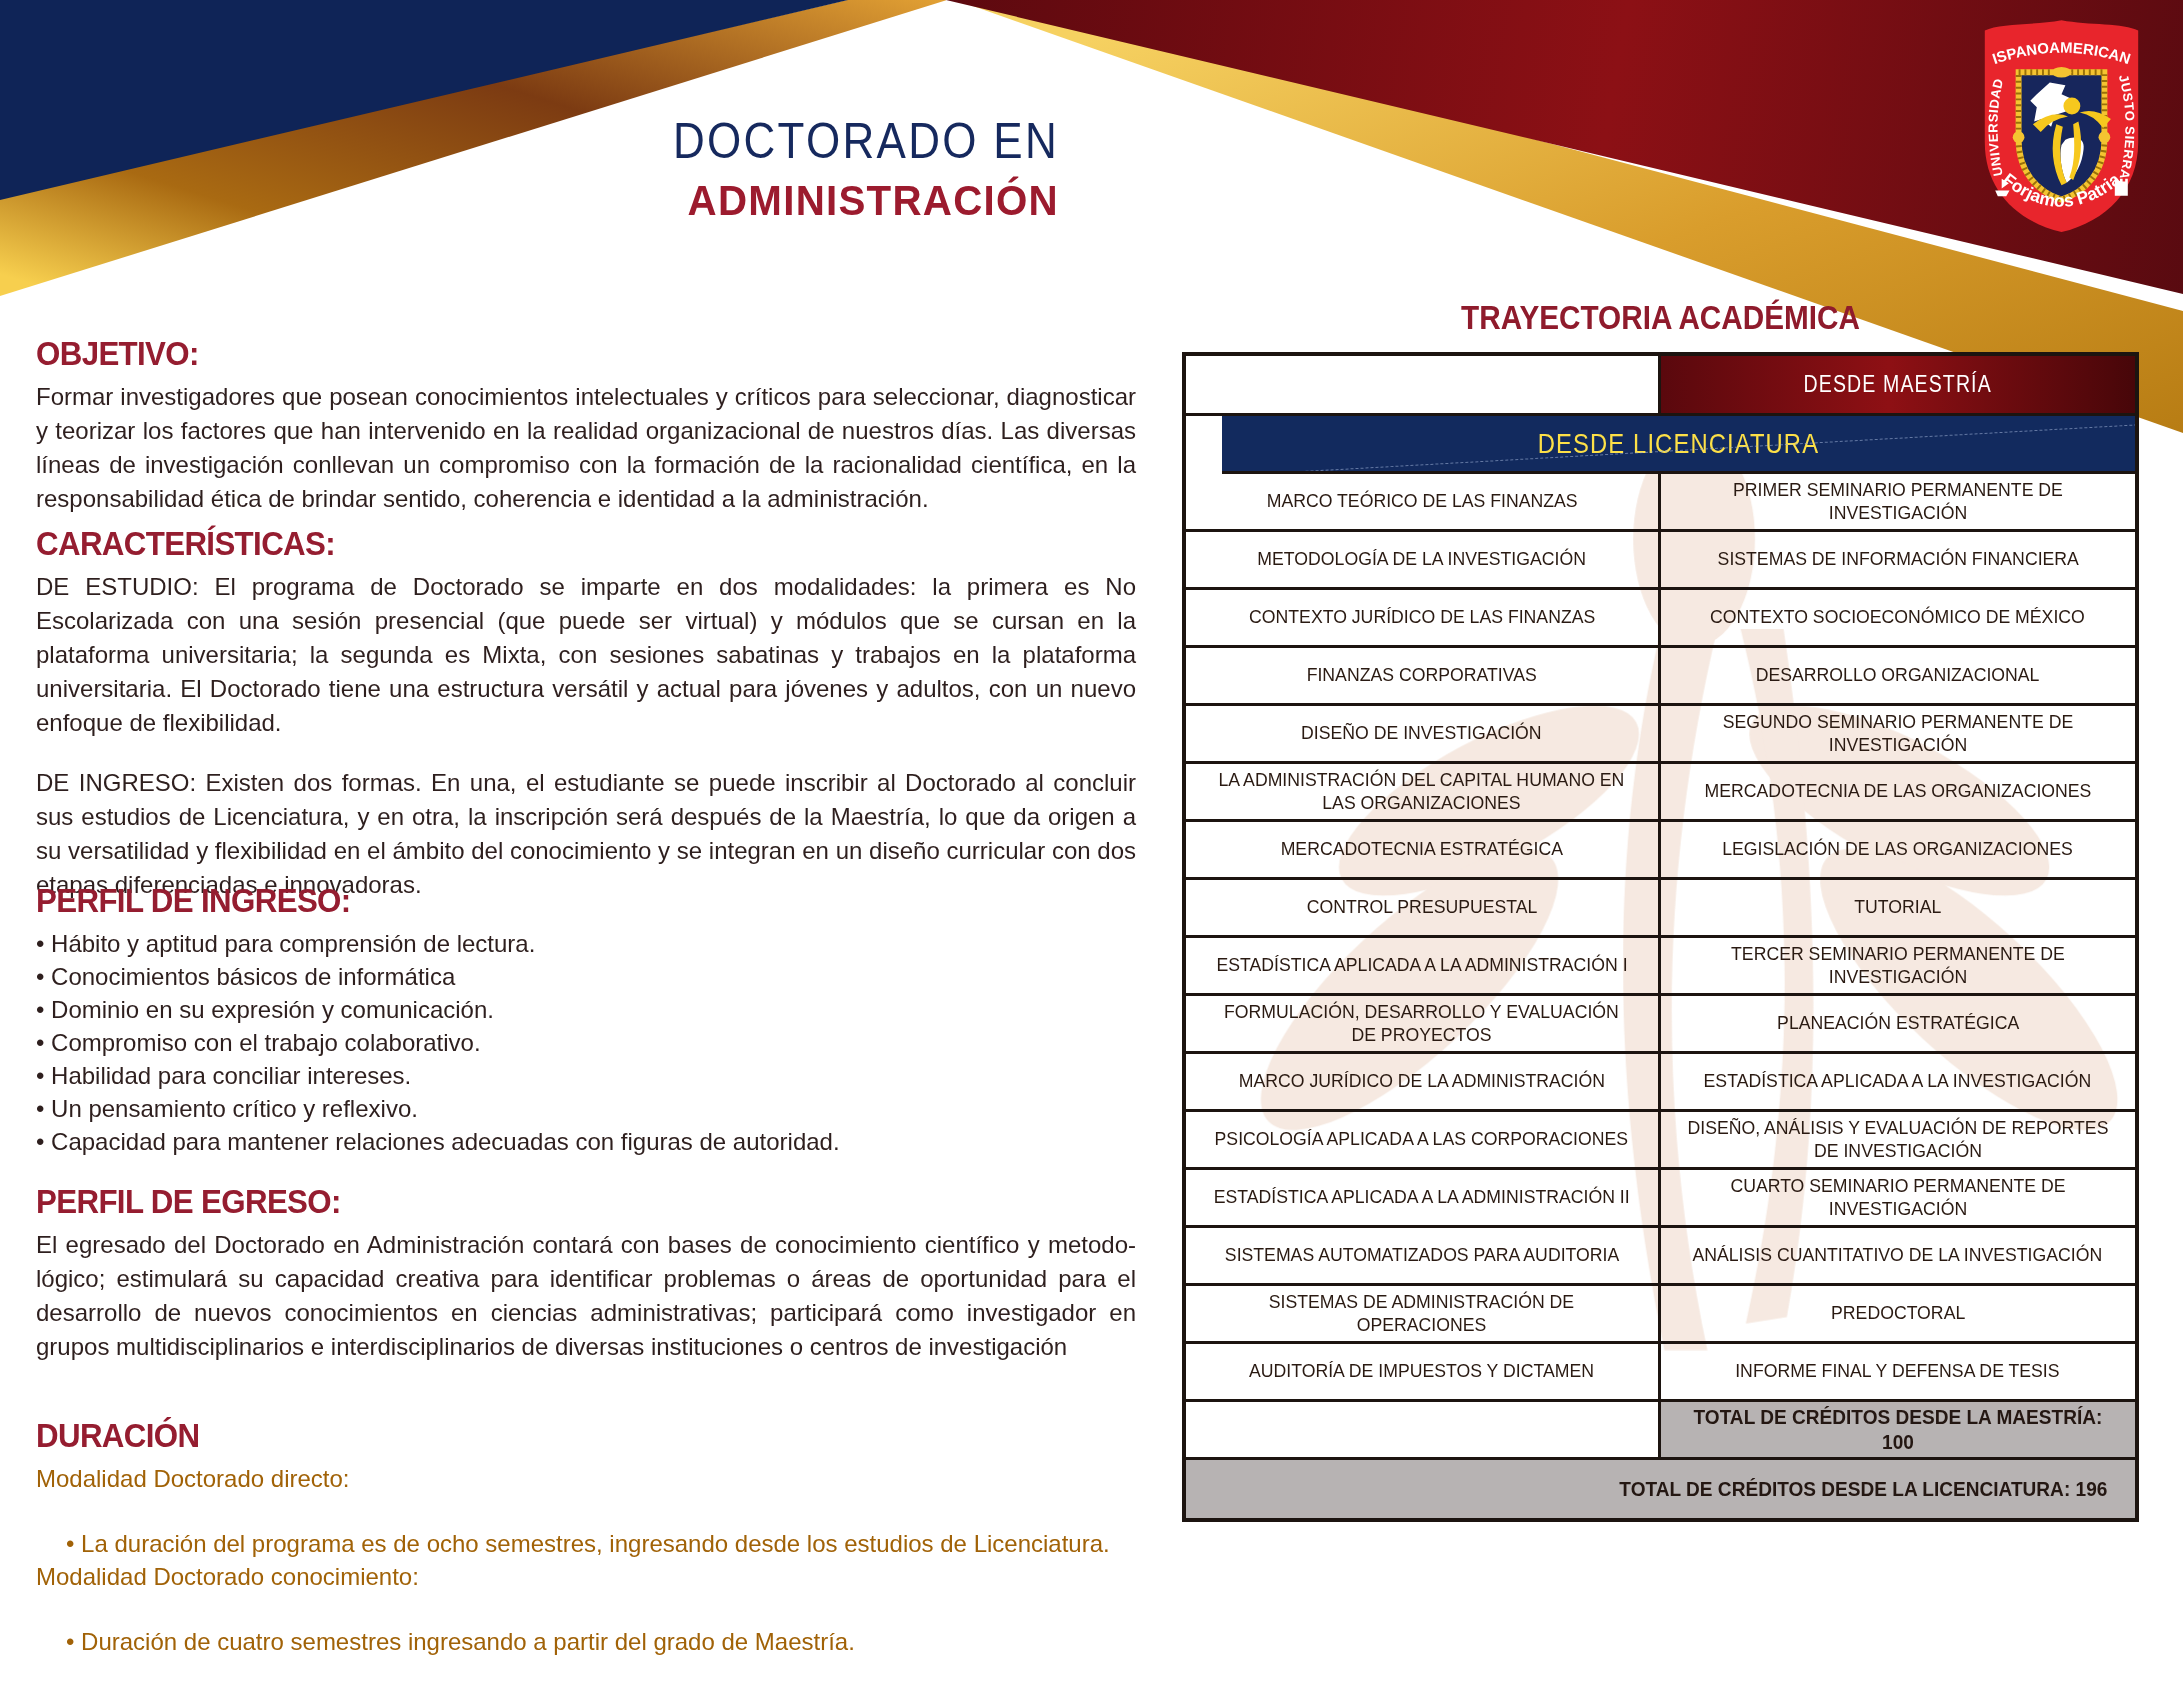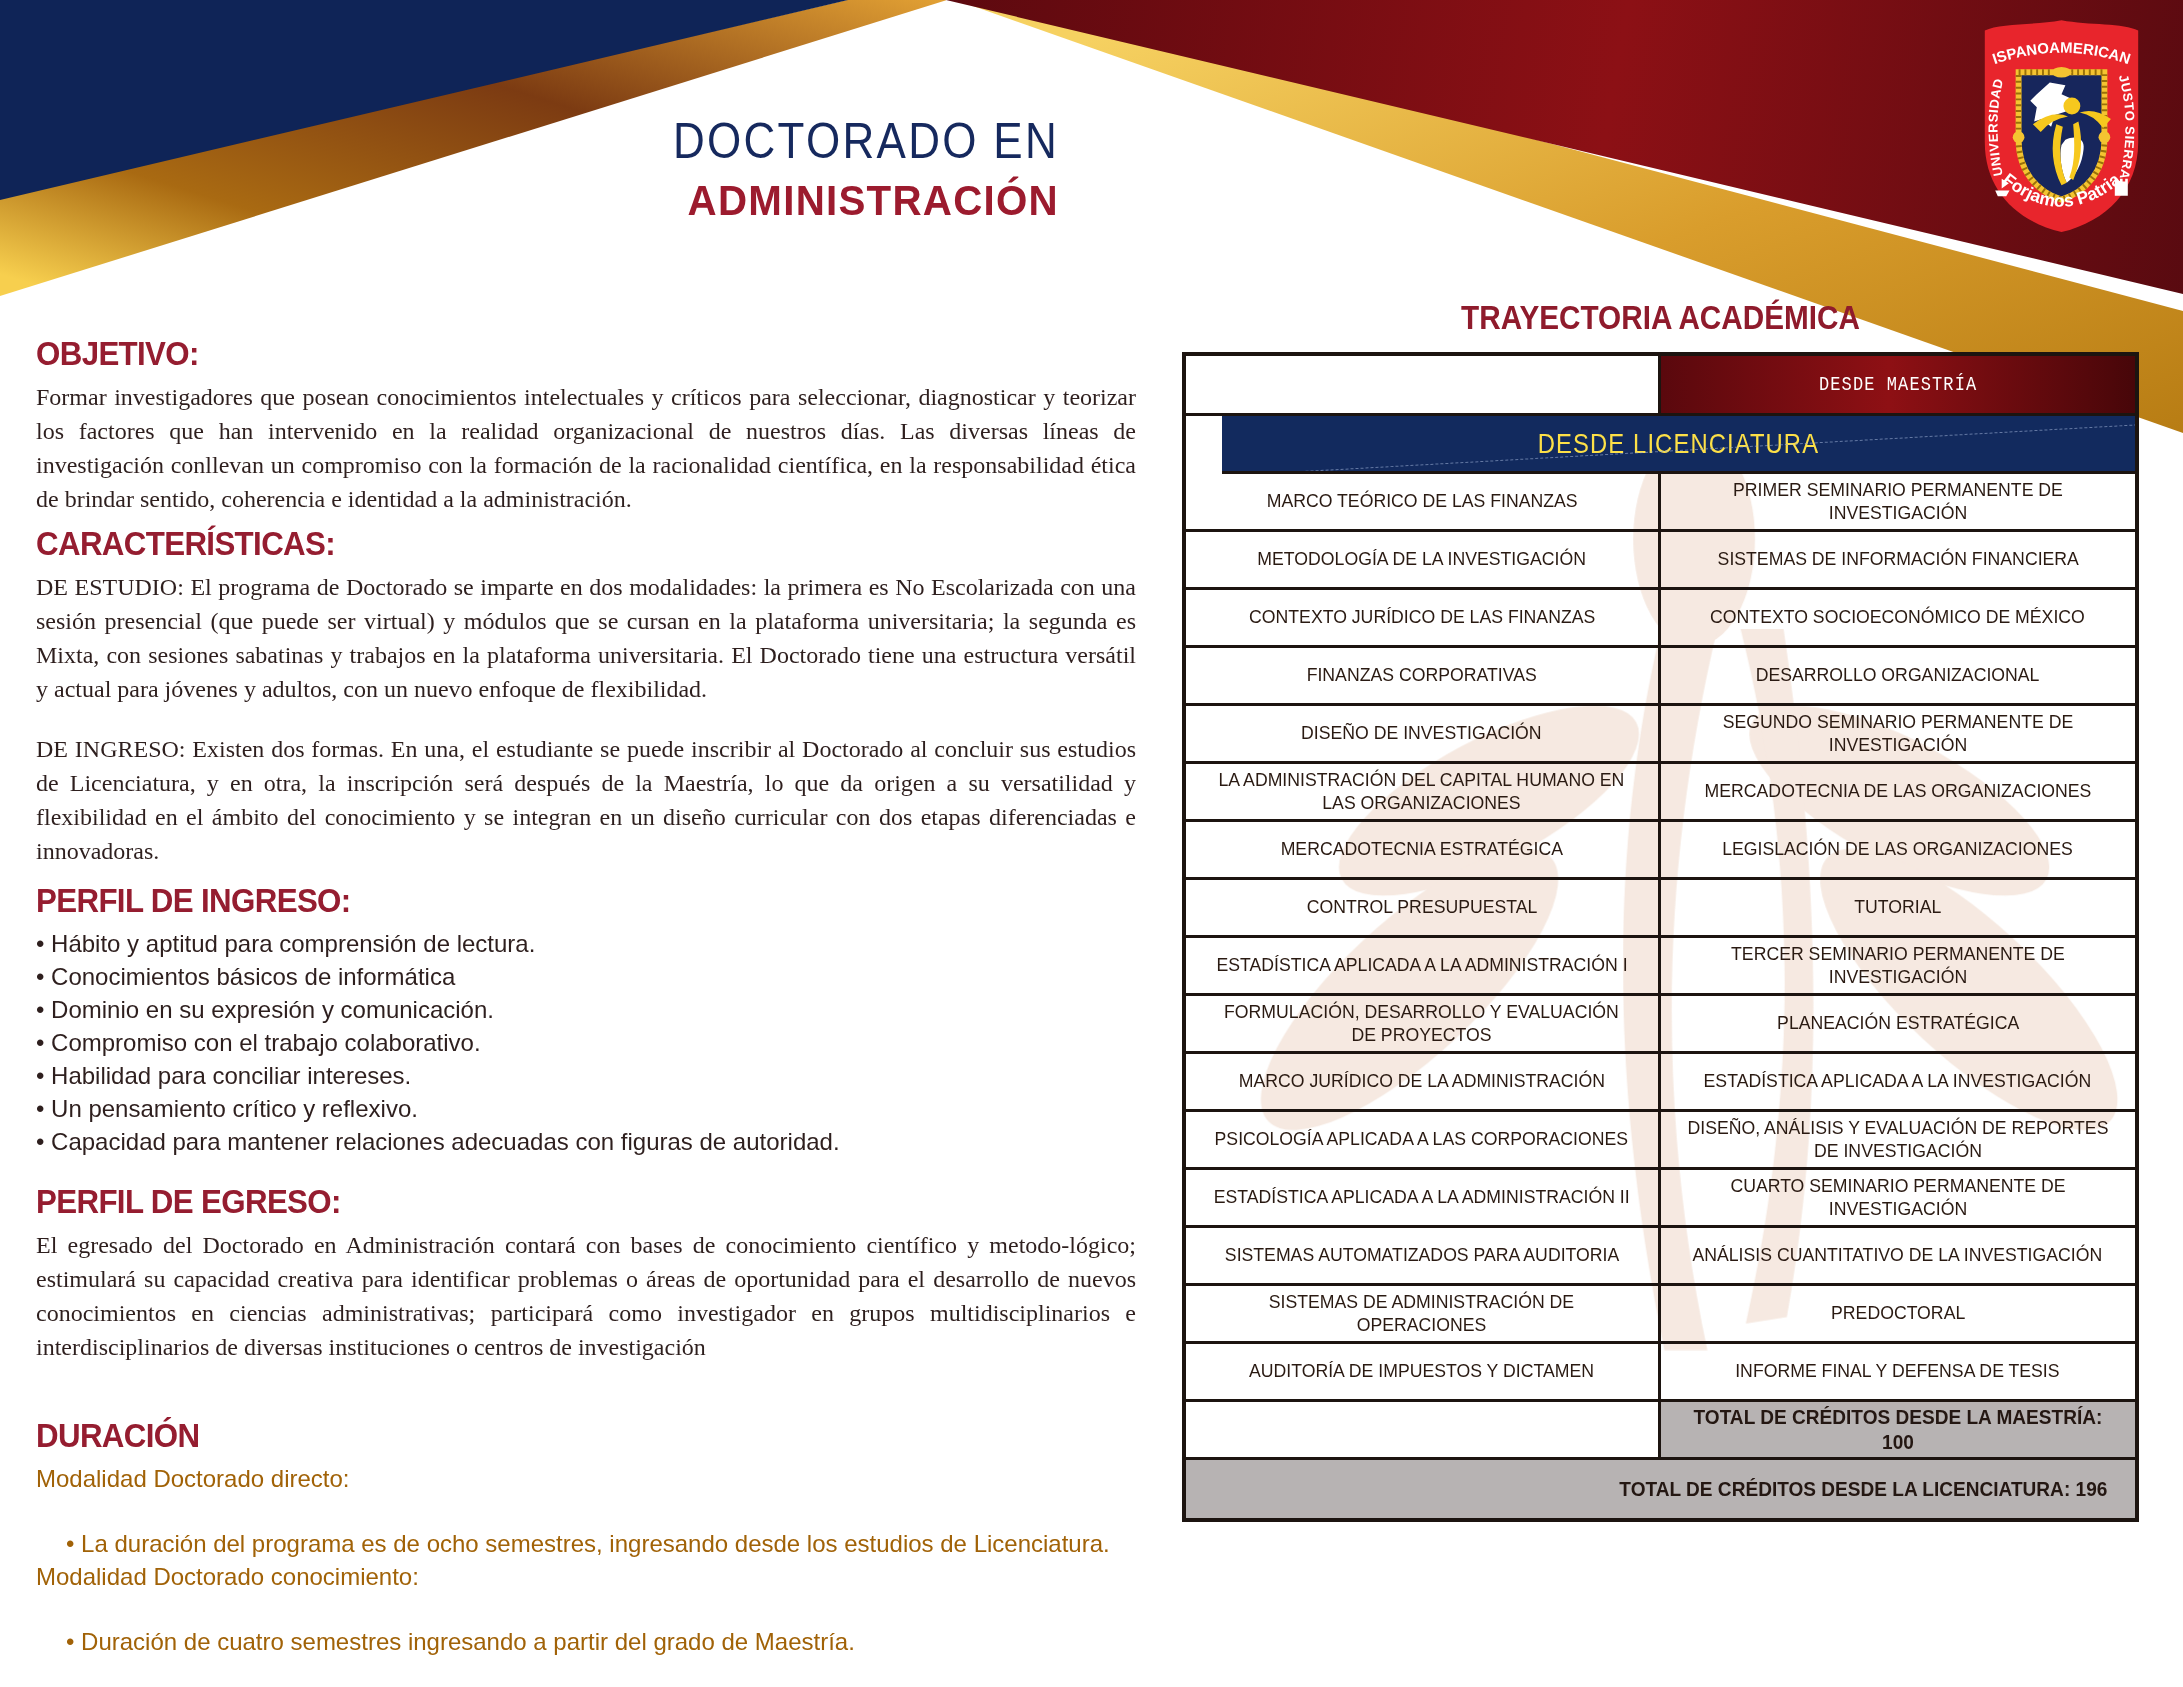--- a/index.html
+++ b/index.html
@@ -24,21 +24,21 @@
   .title-l1{font-size:50px;color:#16295e;letter-spacing:2.6px;transform:scaleX(.88);transform-origin:right center;white-space:nowrap;}
   .title-l2{font-size:42px;font-weight:bold;color:#9c1b2e;letter-spacing:1.3px;margin-top:6.6px;transform:scaleX(.96);transform-origin:right center;white-space:nowrap;}
 
   
   .logo{position:absolute;left:1977px;top:14.6px;width:169px;height:221px;z-index:4;}
 
   
   .sec{position:absolute;left:36px;width:1100px;z-index:3;}
   .sec h2{margin:0 0 6.6px 0;font-size:34px;font-weight:bold;color:#951d30;letter-spacing:-0.7px;
           transform:scaleX(.92);transform-origin:left center;white-space:nowrap;}
-  .sec p{margin:0;font-size:24px;line-height:34px;text-align:justify;color:#2e1f1e;font-family:Liberation Serif, serif;}
+  .sec p{margin:0;font-size:24px;line-height:34px;text-align:justify;color:#2e1f1e;}
   .sec p + p{margin-top:26.5px;}
   .blist{margin:0;padding:0;list-style:none;font-size:24px;line-height:33px;color:#2e1f1e;}
   .blist li::before{content:"• ";}
   .dline{font-size:24px;line-height:33px;color:#a16207;}
   .dbullet{padding-left:30px;margin-top:32px;}
   .dbullet::before{content:"• ";}
   .sec-objetivo{top:334px;}
   .sec-caracteristicas{top:524px;}
   .sec-perfil-ingreso{top:881px;}
   .sec-perfil-egreso{top:1182px;}
@@ -52,21 +52,21 @@
     display:grid;grid-template-columns:1fr 1fr;border:4px solid #1c1410;box-sizing:border-box;}
   .tc{border-bottom:3.3px solid #1c1410;min-height:58px;box-sizing:border-box;
     display:flex;align-items:center;justify-content:center;text-align:center;
     padding:2.6px 9.3px;font-size:19px;line-height:1.18;color:#2a1a12;}
   .tc span{display:inline-block;transform:scaleX(.93);}
   .c1{border-right:3.3px solid #1c1410;}
   .span2{grid-column:1 / -1;}
   .h90{min-height:60px;}
   .bgwhite{background:#ffffff;}
   .maroon-cell{background:linear-gradient(90deg,#5a080d 0%,#8e1014 48%,#470609 100%);
-    color:#ffffff;font-size:20px;letter-spacing:1.3px;font-family:Liberation Mono, monospace;}
+    color:#ffffff;font-size:23px;letter-spacing:1.3px;}
   .maroon-cell span{transform:scaleX(.85);}
   .navy-cell{background:#122a5e;color:#fde047;font-size:28px;letter-spacing:1.3px;
     position:relative;overflow:hidden;margin-left:36px;}
   .navy-cell span{transform:scaleX(.85);}
   .navy-cell::after{content:"";position:absolute;left:-3%;right:-3%;top:62%;
     border-top:1.3px dashed rgba(155,173,210,.6);transform:rotate(-3.2deg);}
   .gray-cell{background:#b7b3b3;font-weight:bold;font-size:20.5px;color:#241712;}
   .nobb{border-bottom:none;justify-content:flex-end;}
 </style>
 </head>

